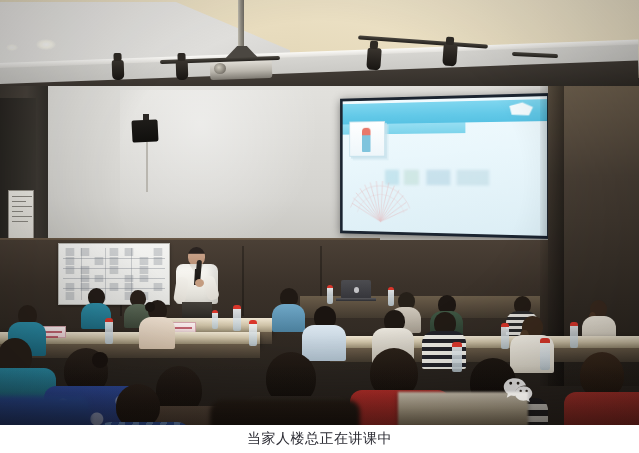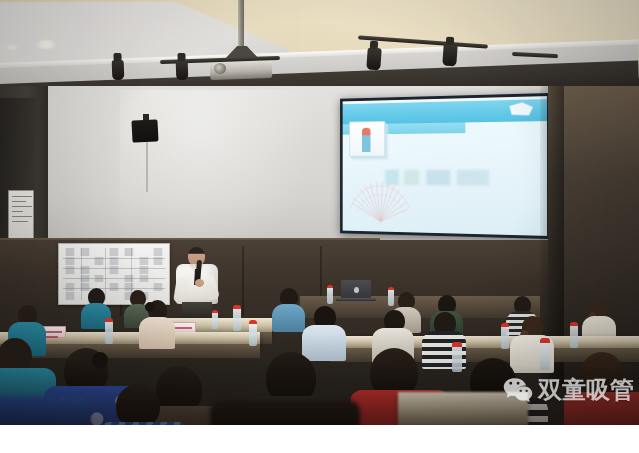--- a/index.html
+++ b/index.html
@@ -781,19 +781,21 @@
     <div class="bottle" style="left:452px; top:342px; height:30px; width:10px;"></div>
 
     <div class="vignette"></div>
     <div class="front-dark"></div>
 
     <div id="watermark">
       <svg class="wm-icon" viewBox="0 0 40 34">
         <path fill="rgba(255,255,255,0.92)" d="M15.2 1.2C7.3 1.2 1 6.5 1 13c0 3.7 2.1 7 5.4 9.1L5 27.2l5.6-2.9c1.5.4 3 .6 4.6.6.5 0 1 0 1.5-.1-.3-1-.5-2-.5-3 0-6 5.8-10.9 13-10.9.5 0 1 0 1.4.1-1.1-5.6-7.3-9.8-14.4-9.8zM10.3 9.9a1.9 1.9 0 1 1 0-3.8 1.9 1.9 0 0 1 0 3.8zm9.8 0a1.9 1.9 0 1 1 0-3.8 1.9 1.9 0 0 1 0 3.8z"></path>
         <path fill="rgba(255,255,255,0.92)" d="M39 21.6c0-5.3-5.2-9.6-11.6-9.6S15.8 16.3 15.8 21.6s5.2 9.6 11.6 9.6c1.3 0 2.6-.2 3.8-.5l4.6 2.4-1.2-4.2c2.7-1.8 4.4-4.5 4.4-7.3zm-15.4-1.8a1.6 1.6 0 1 1 0-3.2 1.6 1.6 0 0 1 0 3.2zm7.9 0a1.6 1.6 0 1 1 0-3.2 1.6 1.6 0 0 1 0 3.2z"></path>
       </svg>
-      <span class="wm-text">双童吸管</span>
     </div>
 
   </div>
 
+  <div id="caption">
+    <span>当家人楼总正在讲课中</span>
+  </div>
 
 </div>
 
 </body></html>

